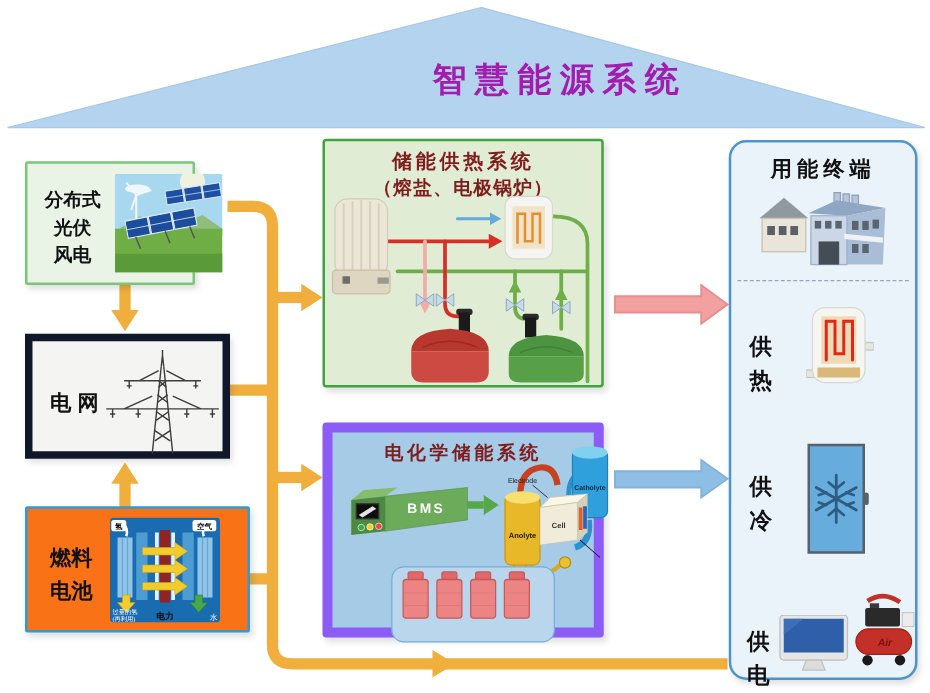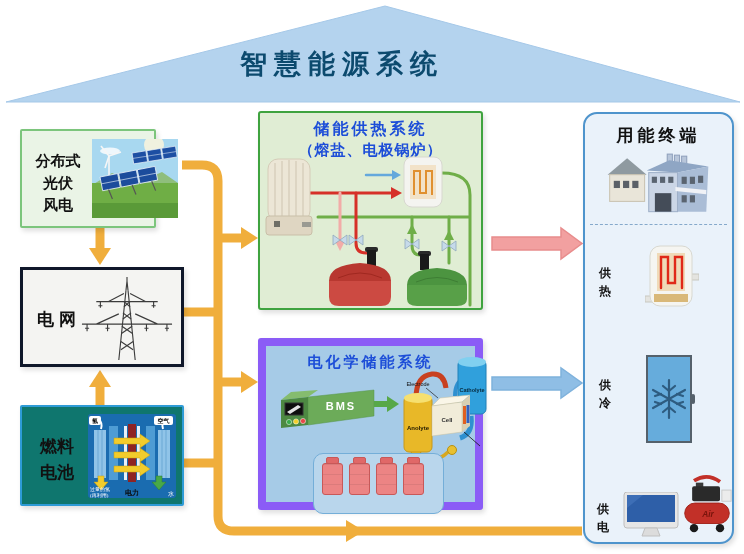--- a/index.html
+++ b/index.html
@@ -1,38 +1,38 @@
 <!DOCTYPE html>
 <html><head>
 <meta charset="utf-8">
 <style>
   html,body{margin:0;padding:0;background:#fff}
   .stage{position:relative;width:744px;height:554px;background:#fff;overflow:hidden;
          font-family:"Liberation Serif","DejaVu Serif",serif;color:#111}
   .abs{position:absolute}
   svg{display:block}
-  .main-title{position:absolute;top:46px;left:240px;width:310px;text-align:left;
-      font-size:27px;font-weight:bold;letter-spacing:7px;color:#0c4a6e}
+  .main-title{position:absolute;top:46px;left:240px;width:310px;text-align:right;
+      font-size:27px;font-weight:bold;letter-spacing:7px;color:#a21caf}
   .box{position:absolute;box-sizing:border-box;box-shadow:2px 3px 5px rgba(0,0,0,.13)}
   .pv-box{left:20px;top:129px;width:136px;height:99px;background:#EAF4E6;border:2px solid #7CC57C;border-radius:2px}
   .pv-label{position:absolute;left:4px;top:20px;width:64px;text-align:center;font-size:15px;font-weight:bold;line-height:1.45}
-  .grid-box{left:20px;top:267px;width:164px;height:100px;background:#F4F4F2;border:3px solid #0f172a}
+  .grid-box{left:20px;top:267px;width:164px;height:100px;background:#F4F4F2;border:6px solid #0f172a}
   .grid-label{position:absolute;left:14px;top:38px;font-size:17px;font-weight:bold;letter-spacing:5px}
-  .fuel-box{left:20px;top:405px;width:164px;height:101px;background:#0f766e;border:2px solid #2E9BD6;border-radius:2px}
+  .fuel-box{left:20px;top:405px;width:180px;height:101px;background:#f97316;border:2px solid #2E9BD6;border-radius:2px}
   .fuel-label{position:absolute;left:12px;top:27px;width:46px;text-align:center;font-size:17px;font-weight:bold;line-height:1.5}
   .thermal-box{left:258px;top:111px;width:225px;height:199px;background:#E0EDD4;border:2px solid #3FA33F;border-radius:3px}
   .electro-box{left:258px;top:338px;width:225px;height:172px;background:#A6CBE7;border:8px solid #8b5cf6;border-radius:3px}
-  .box-title{position:absolute;left:0;width:100%;text-align:center;font-weight:bold;color:#1d4ed8}
+  .box-title{position:absolute;left:0;width:100%;text-align:center;font-weight:bold;color:#7f1d1d}
   .t1{top:6px;font-size:16px;letter-spacing:3px}
   .t2{top:28px;font-size:15px;letter-spacing:1px}
   .et{top:7px;font-size:15px;letter-spacing:3px}
   .terminal-box{left:583px;top:112px;width:151px;height:432px;background:#EAF2FA;border:2px solid #4E94CC;border-radius:14px}
   .terminal-title{position:absolute;top:10px;left:0;width:100%;text-align:center;font-size:17px;font-weight:bold;letter-spacing:4px}
   .divider{position:absolute;left:5px;right:5px;top:110px;border-top:1px dashed #85A9CB}
-  .v-label{position:absolute;width:19px;font-size:12px;font-weight:bold;line-height:1.5;text-align:left;word-break:break-all}
+  .v-label{position:absolute;width:19px;font-size:18px;font-weight:bold;line-height:1.5;text-align:center;word-break:break-all}
   .bat-panel{position:absolute;left:47px;top:107px;width:131px;height:61px;background:#B9D6EC;
       border:1.5px solid #74AED8;border-radius:10px;box-sizing:border-box}
   .battery{position:absolute;top:9px;width:21px;height:32px;background:#EC8484;border:1.5px solid #C85858;
       border-radius:3px;box-sizing:border-box;
       background-image:linear-gradient(#00000012 1px,transparent 1px);background-size:100% 10px}
   .battery::before{content:"";position:absolute;top:-7px;left:3px;right:3px;height:5px;background:#E06868;
       border:1px solid #C85858;border-radius:2px}
   .bat-banner{position:absolute;left:-1px;right:-1px;bottom:-1px;height:20px;background:#EF8686;border:1px solid #D86868;
       border-radius:8px;text-align:center;font-size:10px;font-weight:bold;line-height:20px;color:#201010}
 </style>

